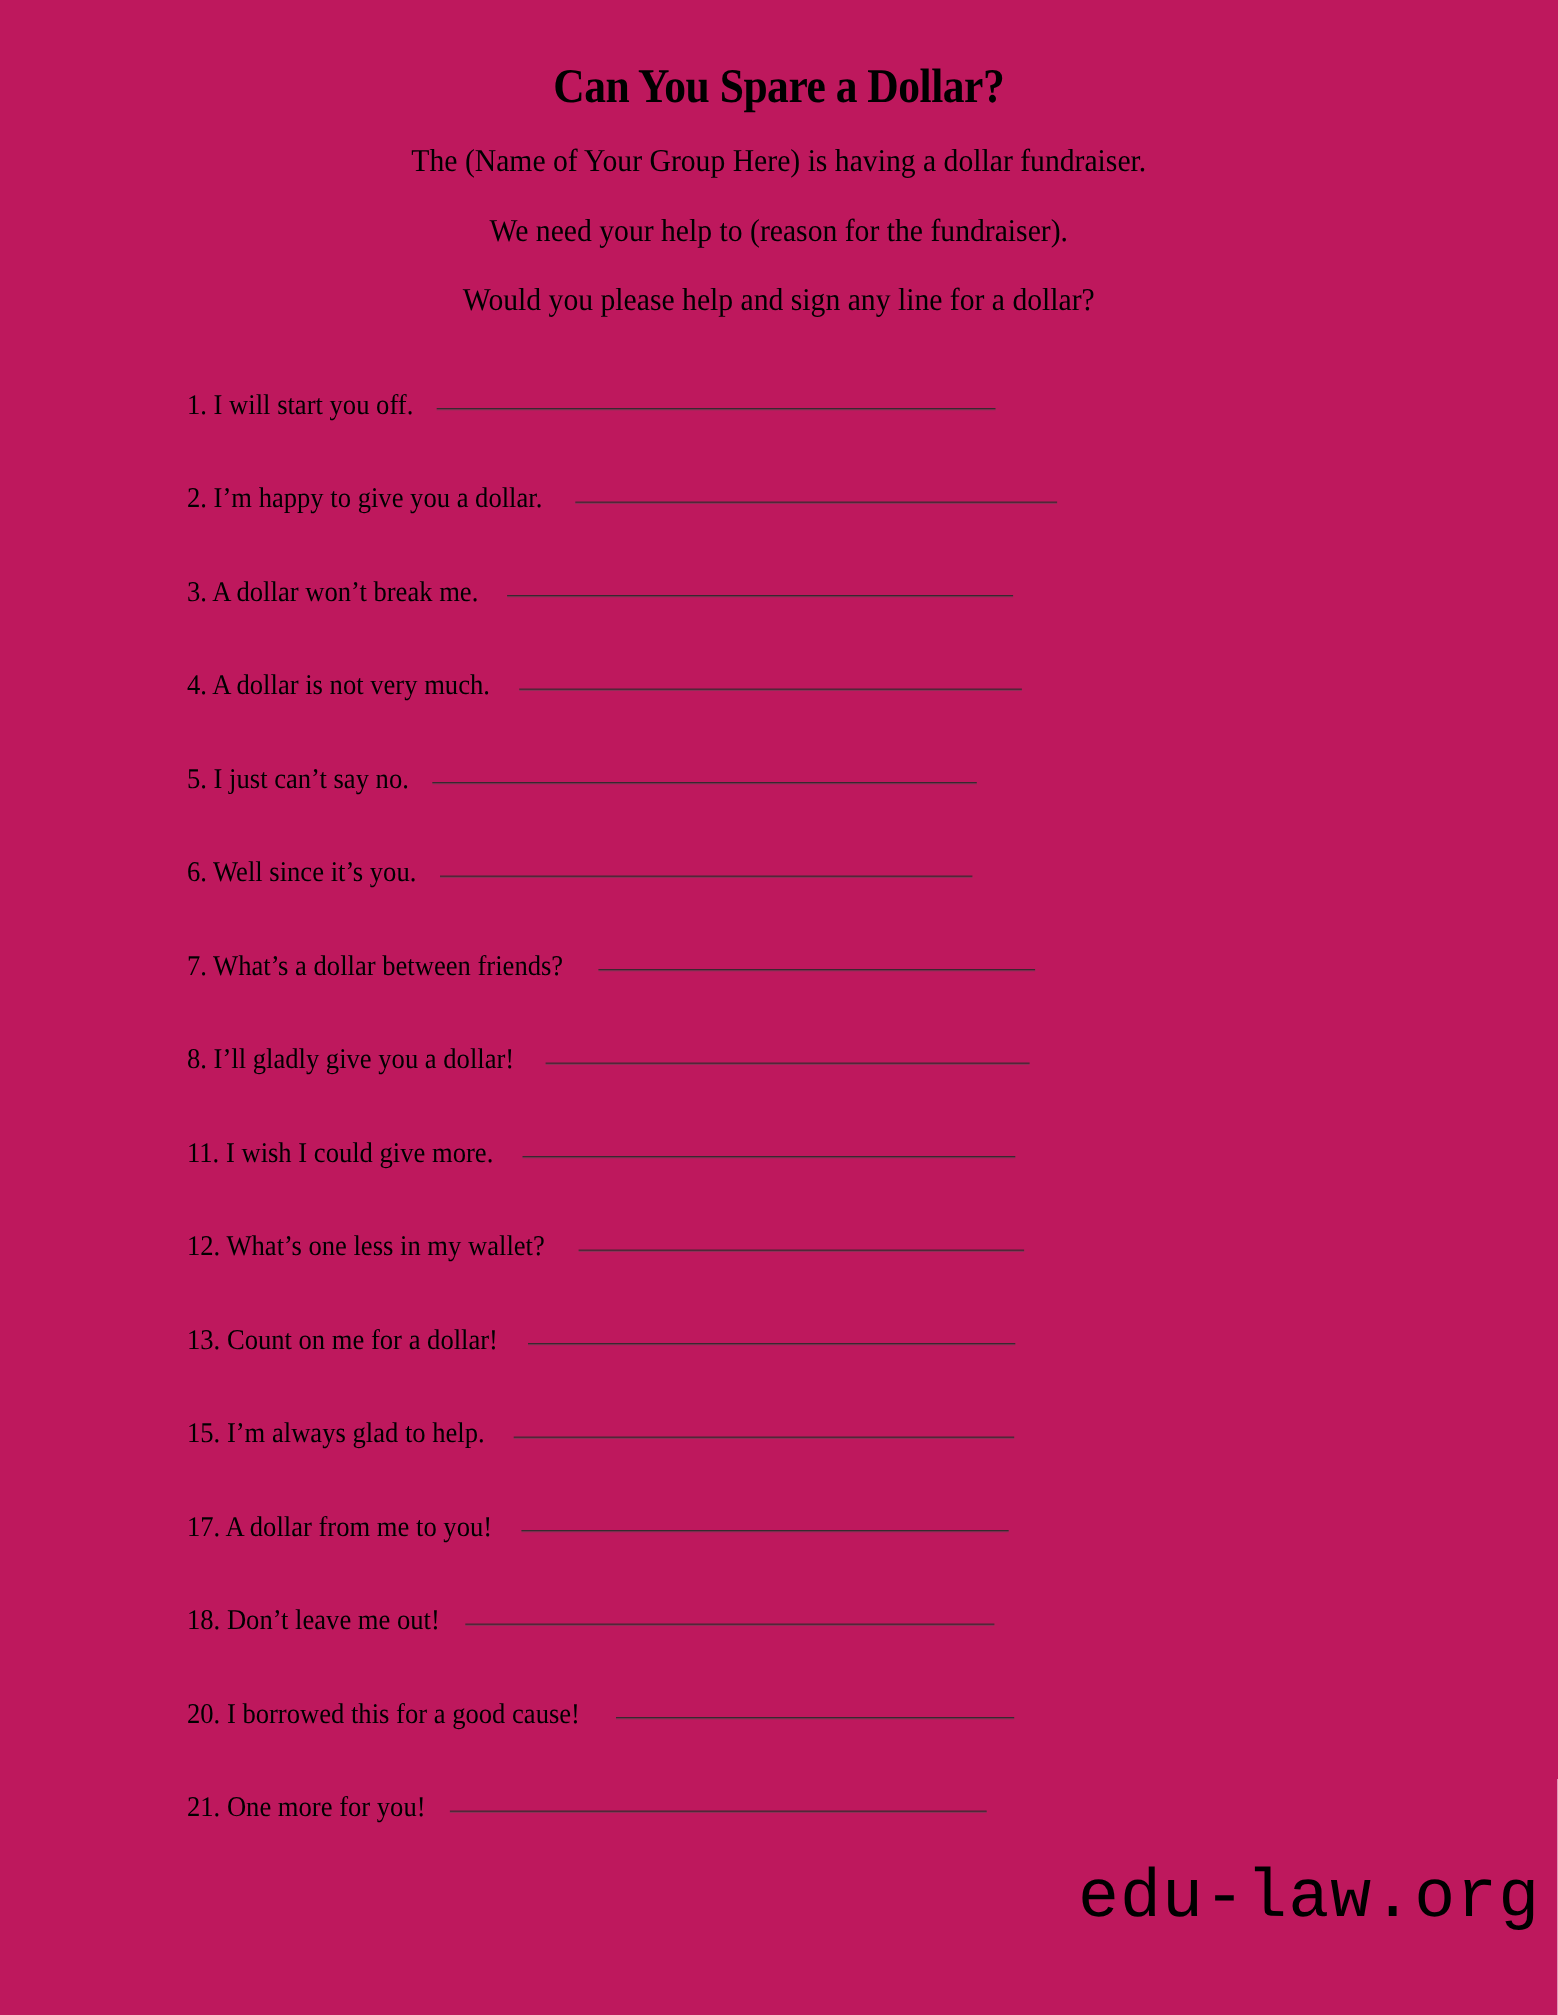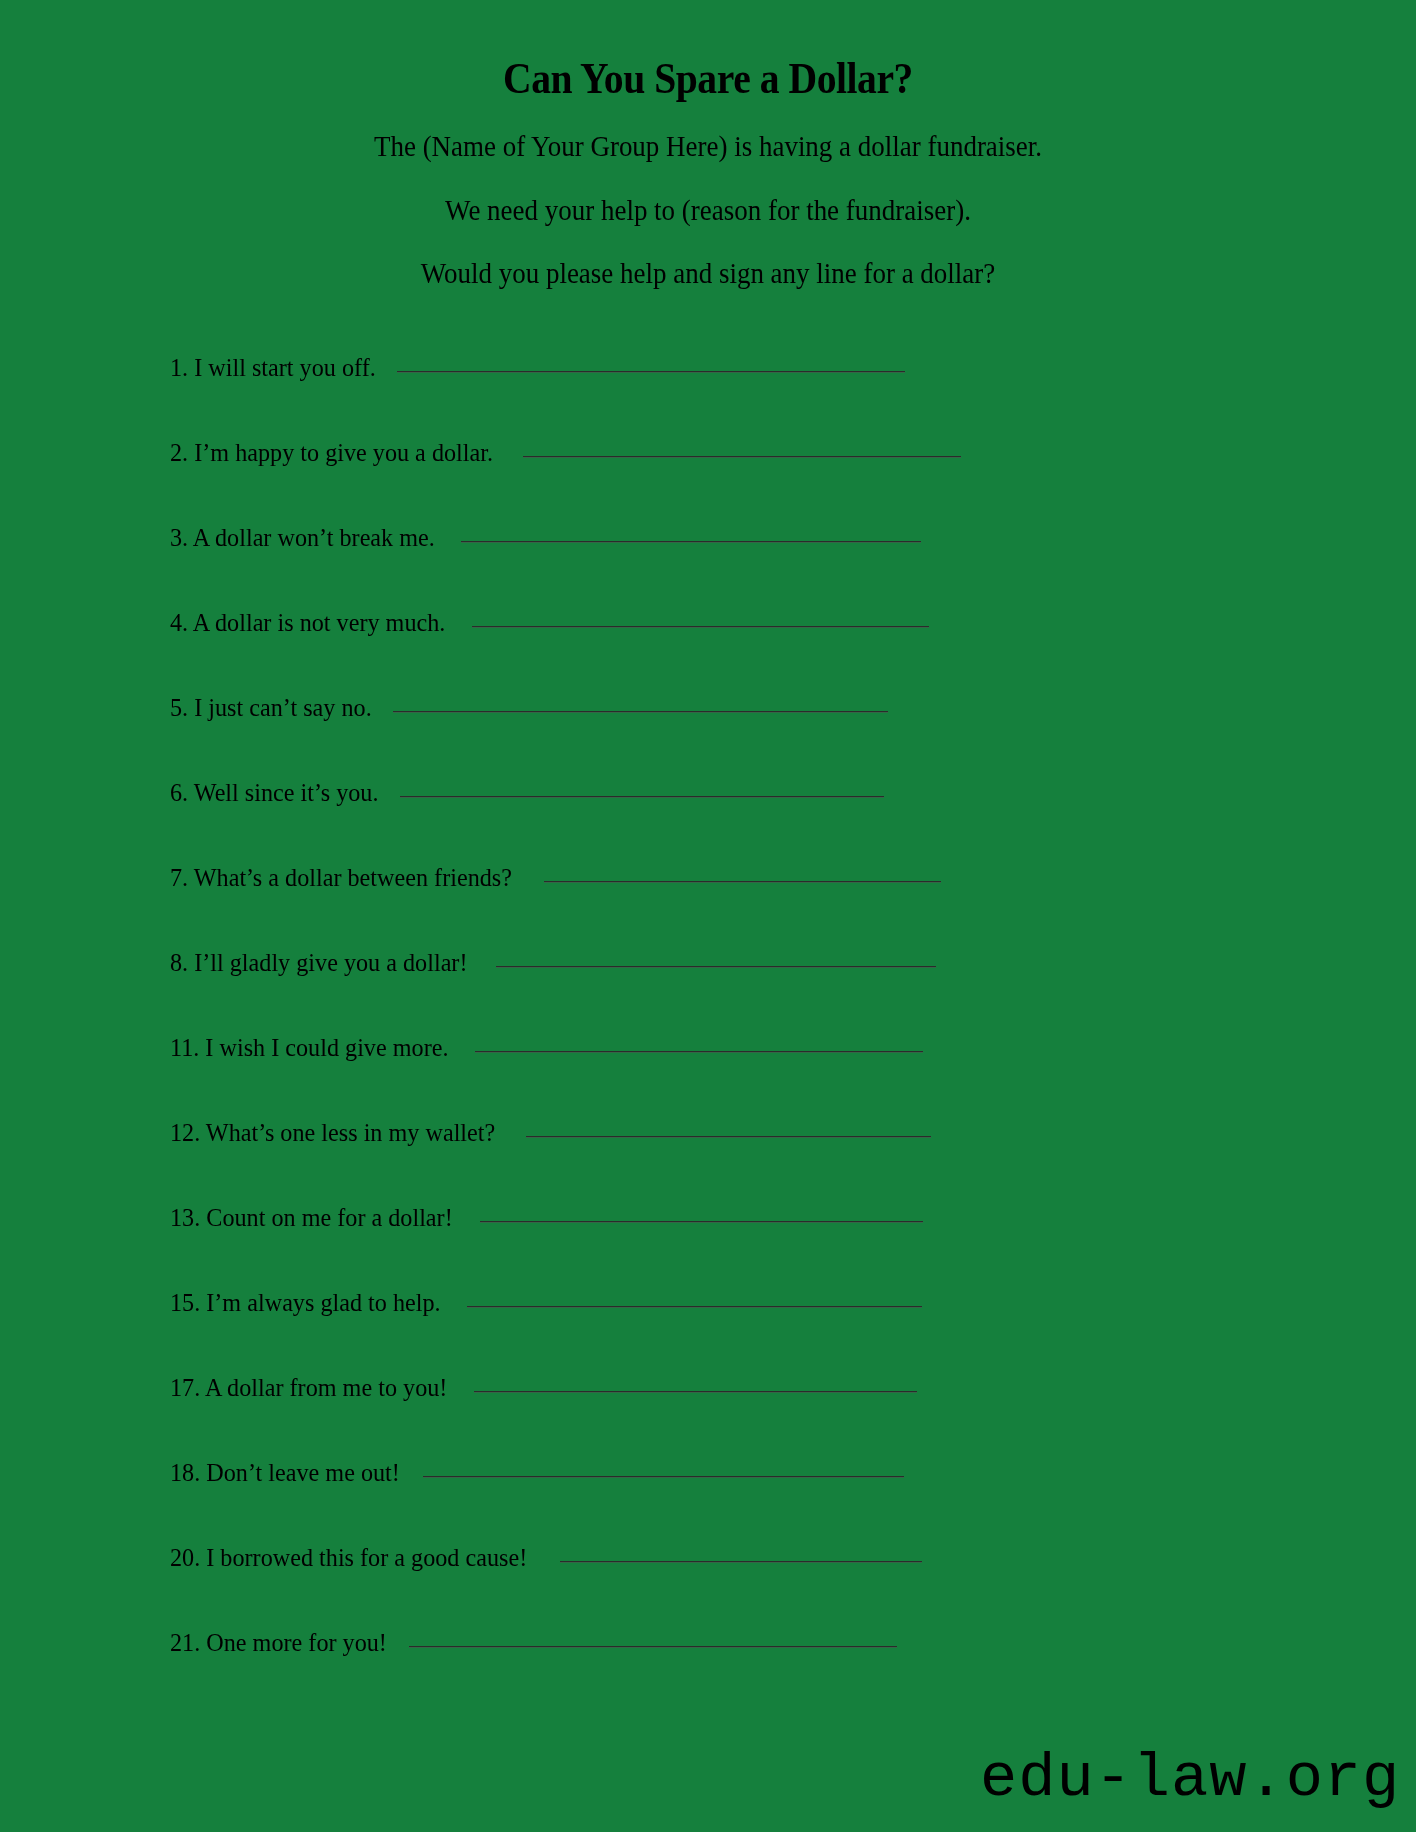--- a/index.html
+++ b/index.html
@@ -12,21 +12,21 @@
     height: 1832px;
     position: relative;
     font-family: "Liberation Serif", "DejaVu Serif", serif;
     color: #000000;
     overflow: hidden;
   }
 
   .page {
     position: absolute;
     inset: 0;
-    background: #15803d;
+    background: #be185d;
   }
 
   
   .doc-title {
     position: absolute;
     top: 26px;
     left: 0;
     width: 1416px;
     text-align: center;
     font-family: "Liberation Serif", "DejaVu Serif", serif;
@@ -86,21 +86,21 @@
     position: relative;
     top: -4px;
     margin-left: 4px;
     box-shadow: 0 1px 0 rgba(80,80,80,0.55);
   }
 
   
   .watermark {
     position: absolute;
     left: 980px;
-    top: 1743px;
+    top: 1690px;
     font-family: "Liberation Mono", "DejaVu Sans Mono", monospace;
     font-size: 62px;
     letter-spacing: 1px;
     color: #000000;
     white-space: nowrap;
   }
 </style>
 </head>
 <body>
 

